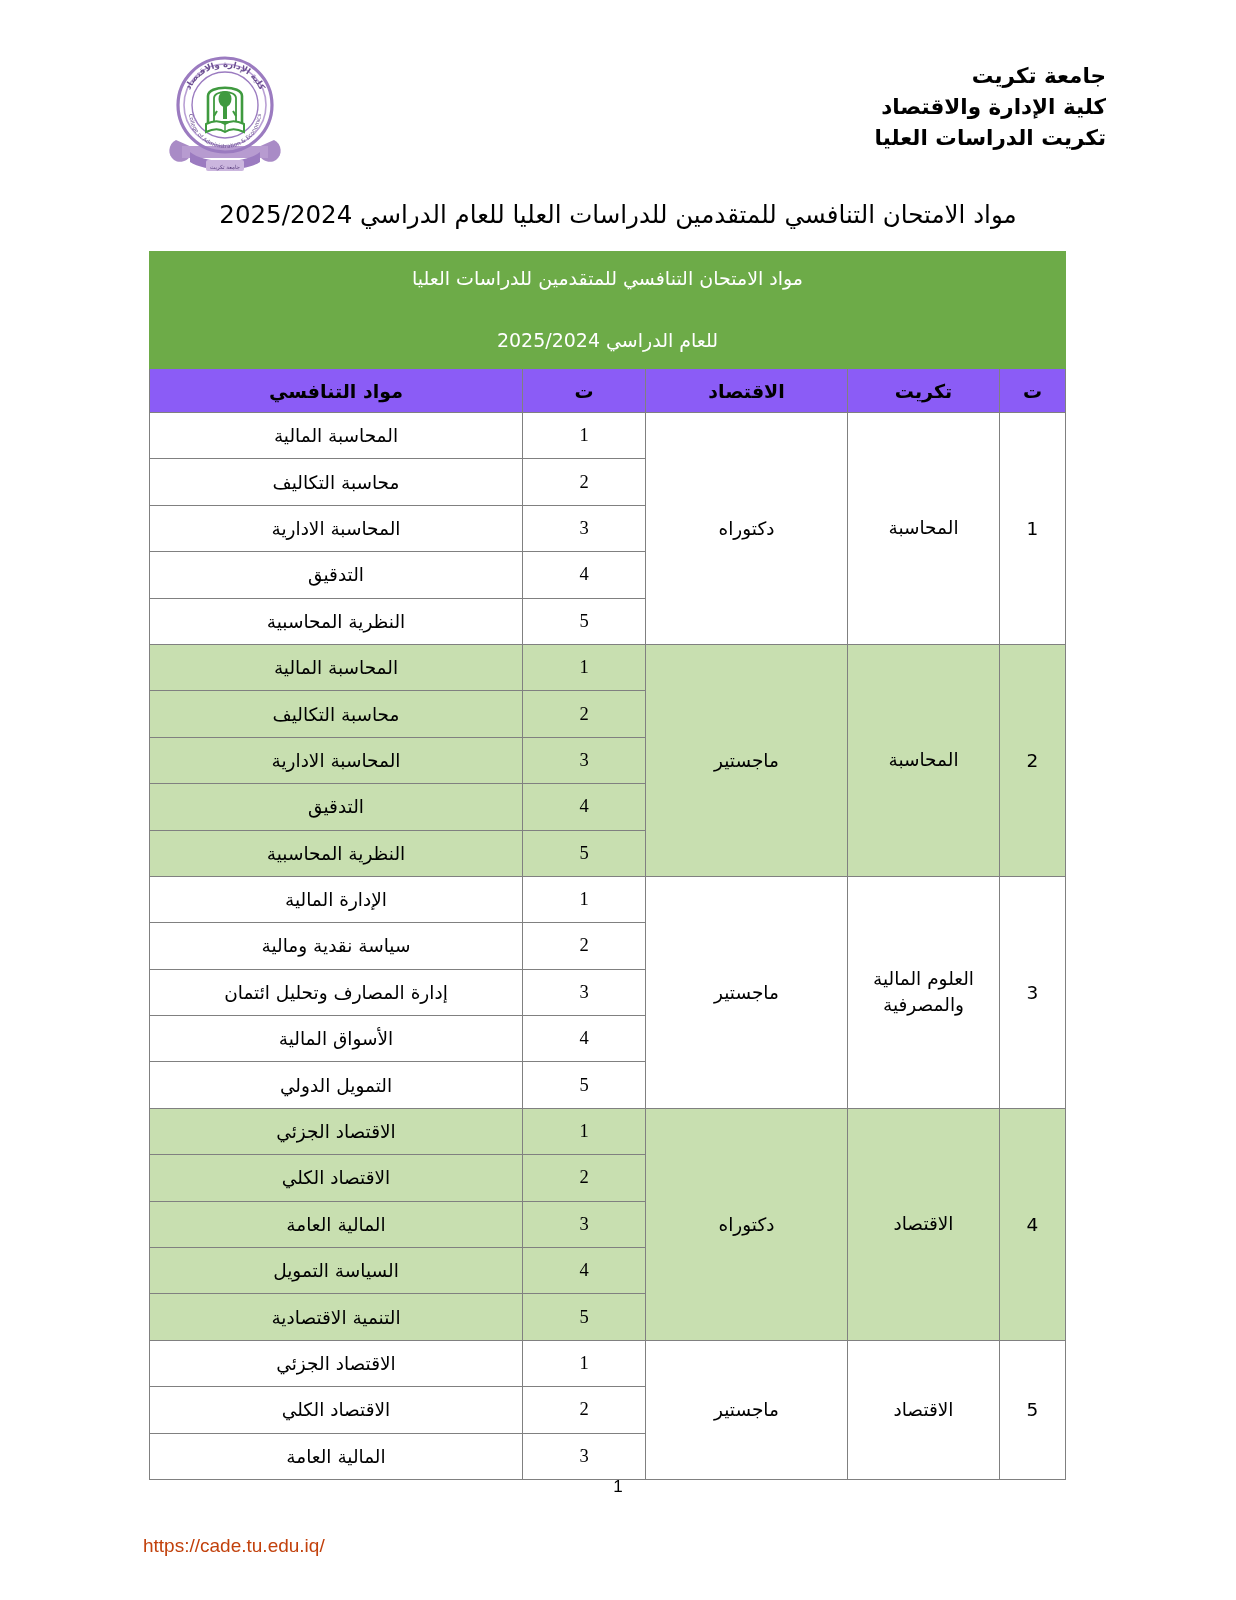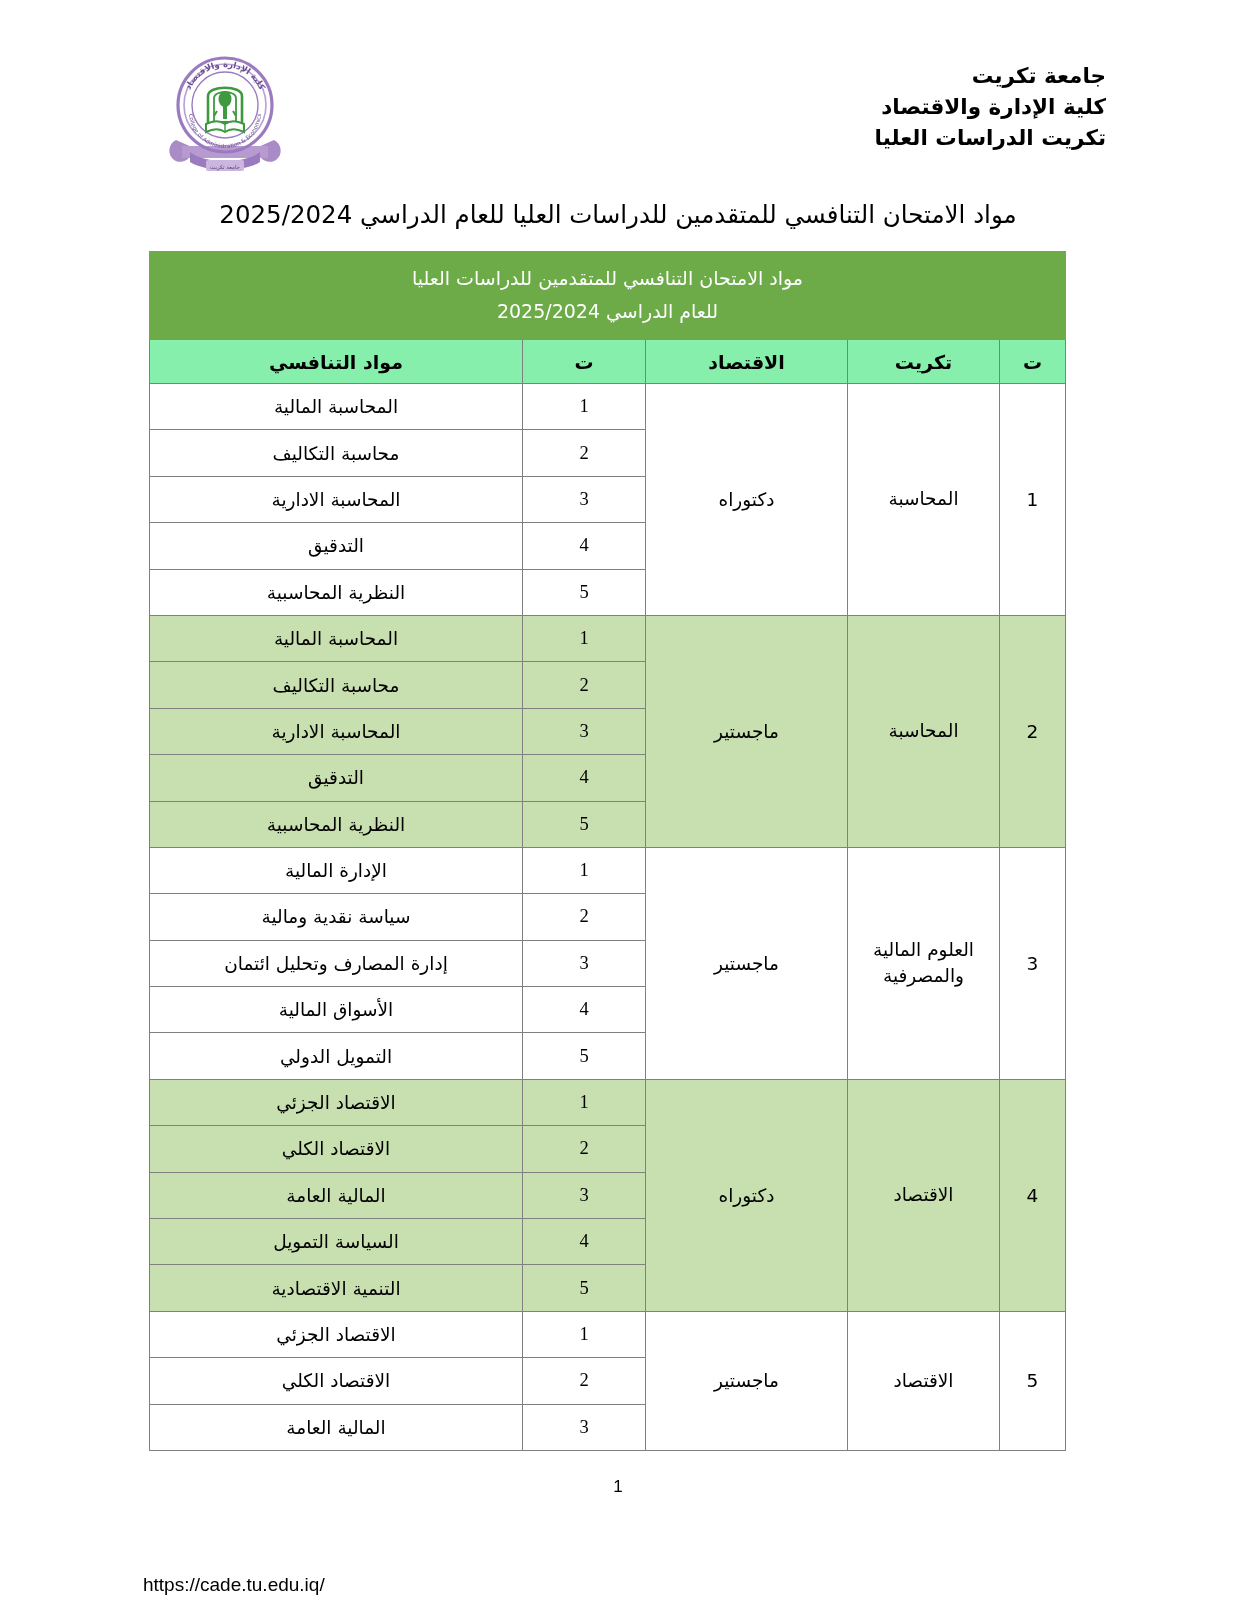--- a/index.html
+++ b/index.html
@@ -103,25 +103,25 @@
   tr.banner td {
     background: #6DAB48;
     color: #ffffff;
     font-weight: normal;
     font-size: 19px;
     line-height: 33px;
     padding: 10px 6px 11px 6px;
     border: 1px solid #6DAB48;
     text-align: center;
   }
-  .banner-l2 { display: block; }
+  .banner-l2 { display: block; margin-top: 29px; }
 
   
   tr.colhead td {
-    background: #86efac;
+    background: #8b5cf6;
     font-weight: bold;
     font-size: 19px;
     height: 44px;
     padding: 4px 2px;
   }
 
   
   tr.body td {
     height: 46.4px;
     font-size: 18.5px;
@@ -142,26 +142,26 @@
     top: 1477px;
     left: 0;
     width: 1236px;
     text-align: center;
     font-size: 17px;
     font-family: "Liberation Sans", sans-serif;
     direction: ltr;
   }
   .footer-url {
     position: absolute;
-    top: 1574px;
+    top: 1535px;
     left: 143px;
     font-size: 19px;
     font-family: "Liberation Sans", sans-serif;
     direction: ltr;
-    color: #000000;
+    color: #c2410c;
   }
 </style>
 </head>
 <body>
 
 <div class="page">
 
   <div class="letterhead">
 
     <div class="logo-wrap">

